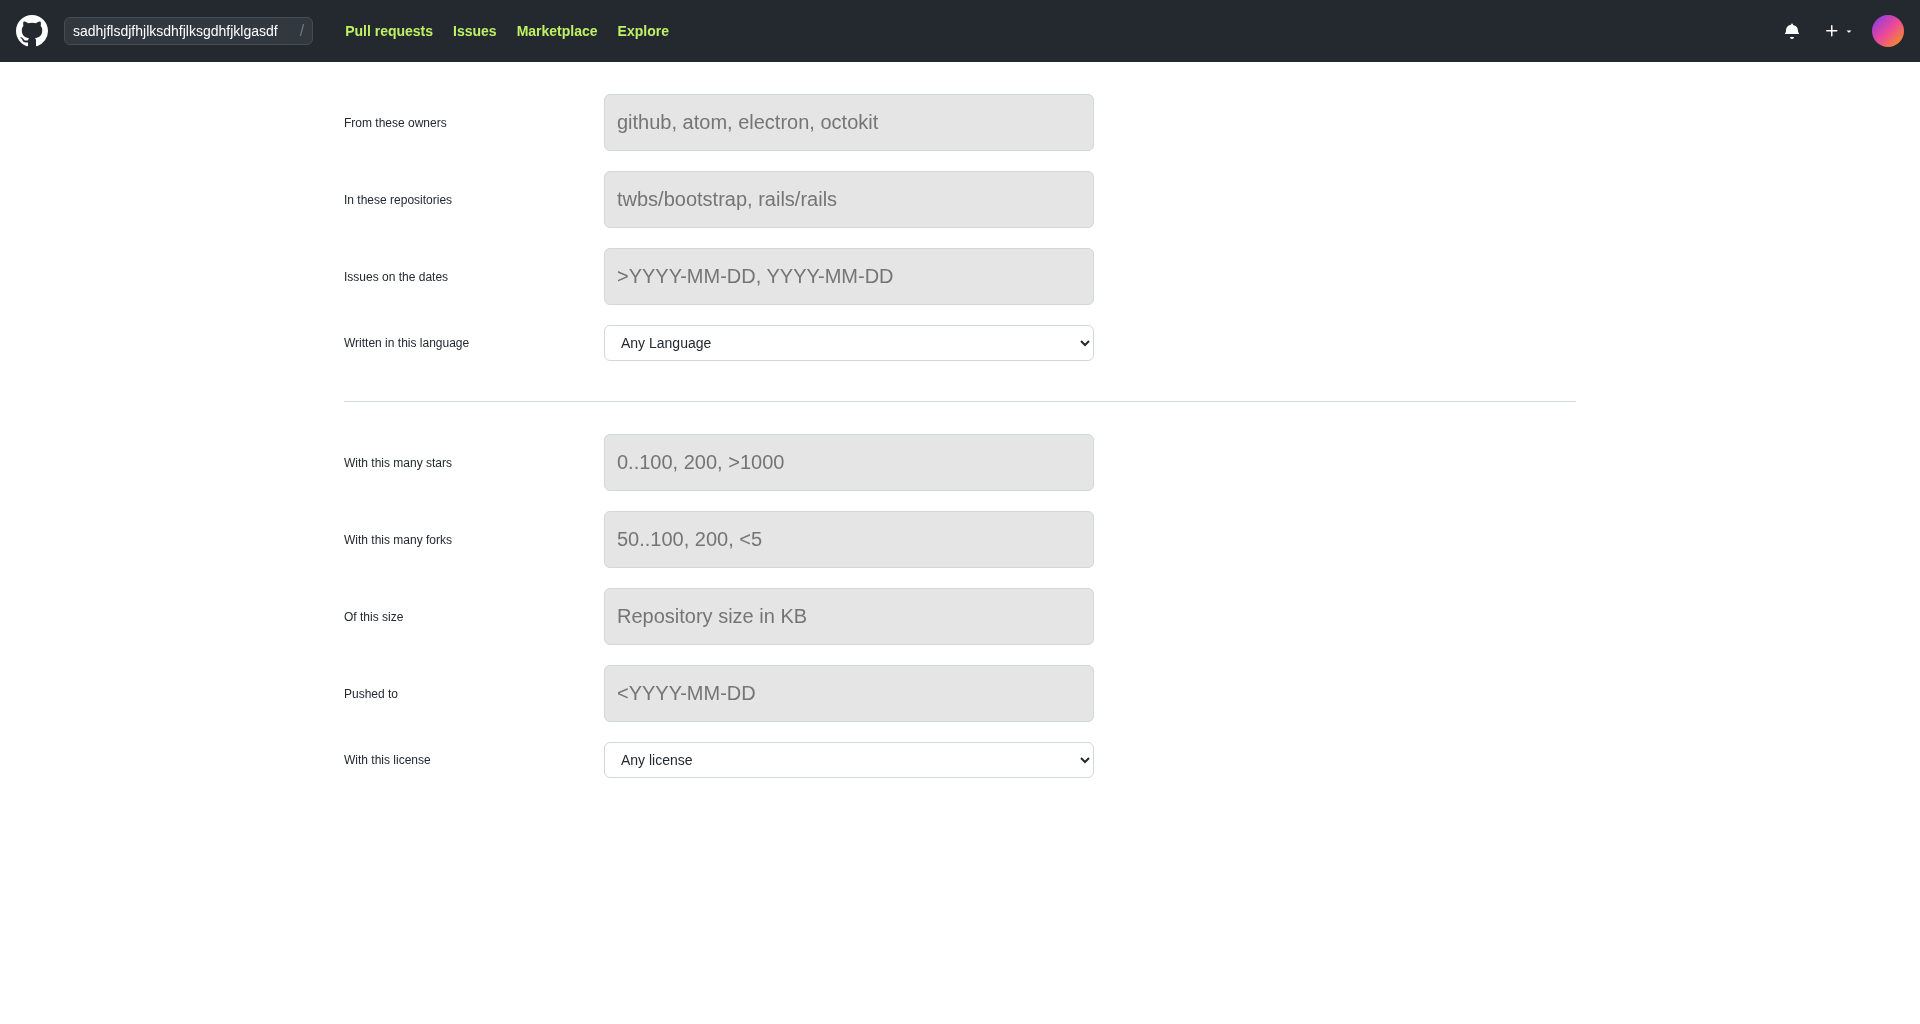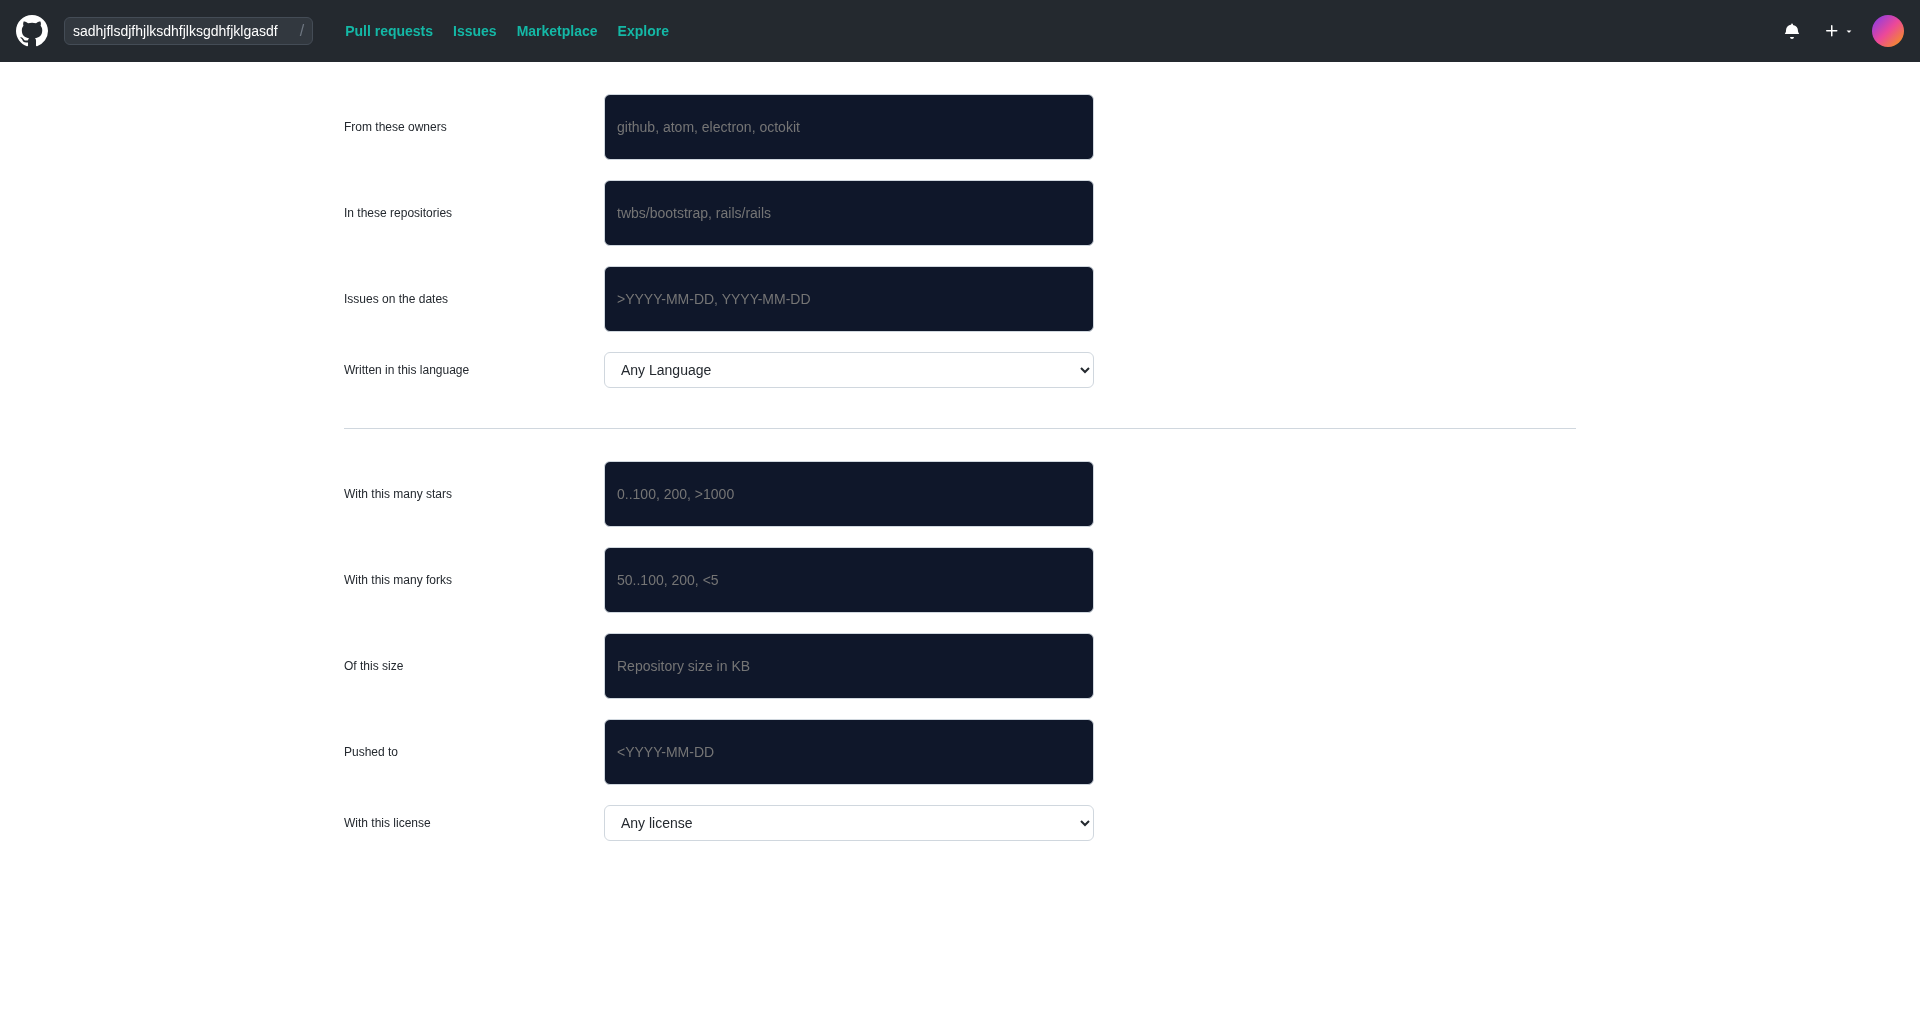--- a/index.html
+++ b/index.html
@@ -41,21 +41,21 @@
       color: #6e7681;
       font-size: 16px;
     }
     .navbar-nav {
       display: flex;
       align-items: center;
       gap: 4px;
       margin-left: 8px;
     }
     .navbar-nav a {
-      color: #14b8a6;
+      color: #bef264;
       text-decoration: none;
       padding: 6px 8px;
       font-size: 14px;
       font-weight: 600;
       border-radius: 6px;
     }
     .navbar-right {
       margin-left: auto;
       display: flex;
       align-items: center;
@@ -153,27 +153,27 @@
       flex-shrink: 0;
       font-size: 12px;
       color: #24292f;
     }
     .form-field {
       flex: 1;
       max-width: 490px;
     }
     .form-field input {
       width: 100%;
-      padding: 24px 12px;
-      font-size: 14px;
+      padding: 16px 12px;
+      font-size: 20px;
       border: 1px solid #d0d7de;
       border-radius: 6px;
       outline: none;
       color: #6e7681;
-      background: #0f172a;
+      background: #e5e5e5;
     }
     .form-field select {
       width: 100%;
       padding: 8px 12px;
       font-size: 14px;
       border: 1px solid #d0d7de;
       border-radius: 6px;
       outline: none;
       background: #ffffff;
       color: #24292f;

